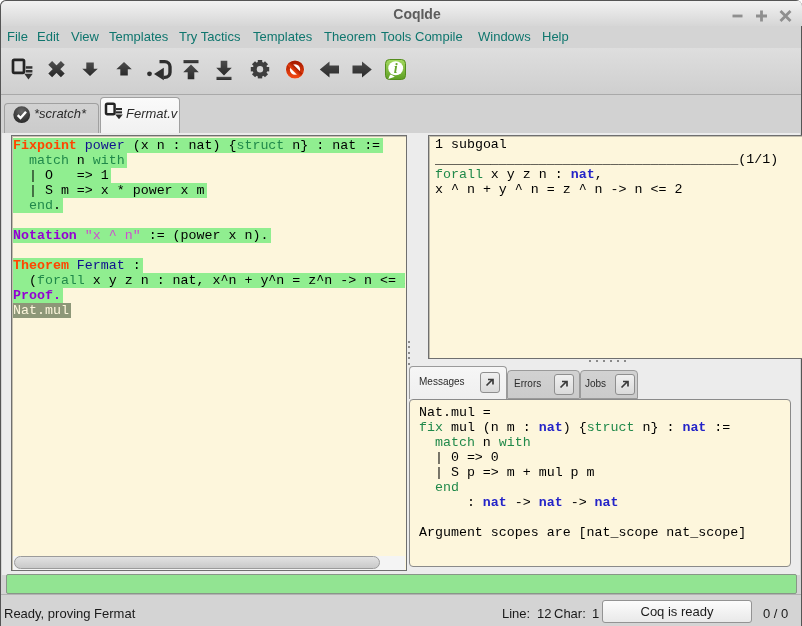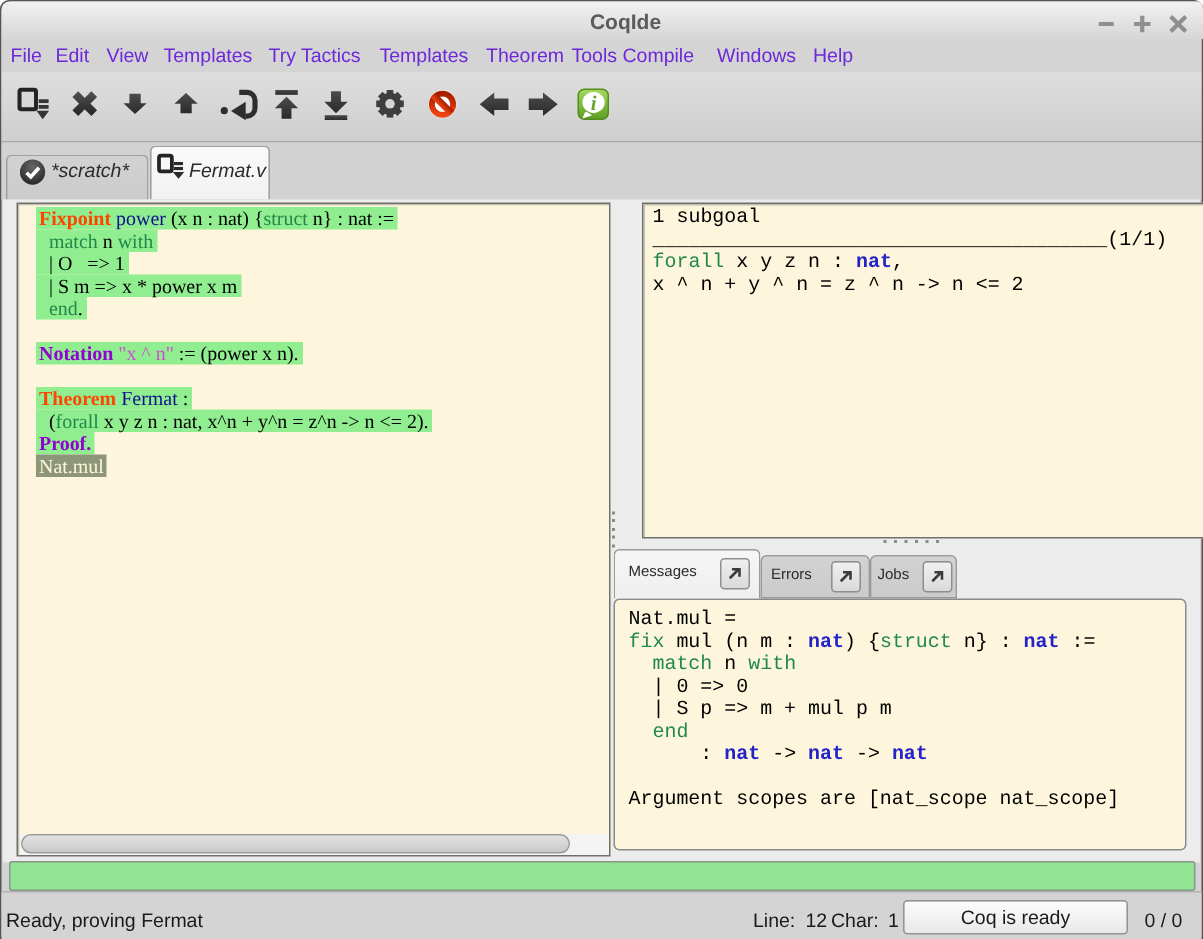--- a/index.html
+++ b/index.html
@@ -3,36 +3,36 @@
 <meta charset="utf-8">
 <style>
 html,body{margin:0;padding:0;}
 body{width:802px;height:626px;overflow:hidden;font-family:"Liberation Sans",sans-serif;}
 #win{position:absolute;left:0;top:0;width:802px;height:626px;background:#d4d4d4;border-radius:6px 6px 0 0;box-shadow:inset 0 0 0 1px #555;overflow:hidden;}
 
 #titlebar{position:absolute;left:1px;top:1px;width:800px;height:25px;background:linear-gradient(#f2f2f2,#d6d6d6);border-radius:6px 6px 0 0;padding-left:32px;}
 #title{position:absolute;left:0;top:5px;width:100%;text-align:center;font-size:14px;font-weight:bold;color:#5c5c5c;}
 
 #menubar{position:absolute;left:1px;top:26px;width:800px;height:22px;background:#d4d4d4;}
-.mi{position:absolute;top:3px;font-size:13px;color:#6d28d9;text-align:right;}
+.mi{position:absolute;top:3px;font-size:13px;color:#0f766e;text-align:right;}
 
 #toolbar{position:absolute;left:1px;top:48px;width:800px;height:46px;background:linear-gradient(#dedede,#cfcfcf);border-bottom:1px solid #a9a9a9;}
 
 #tabbar{position:absolute;left:1px;top:95px;width:800px;height:38px;background:#d2d2d2;font-style:italic;}
 .tab{position:absolute;border:1px solid #a0a0a0;border-bottom:none;border-radius:4px 4px 0 0;}
 #tab1{left:3px;top:8px;width:93px;height:29px;background:linear-gradient(#d2d2d2,#cbcbcb);}
 #tab2{left:99px;top:2px;width:78px;height:35px;background:linear-gradient(#fafafa,#f1f1f1);}
 .tablbl{position:absolute;font-size:13px;color:#2b2b2b;}
 
 #page{position:absolute;left:2px;top:133px;width:798px;height:442px;background:#ececec;}
 .frame{position:absolute;border:1px solid #6f6f6f;background:#fdf6dc;box-shadow:inset 1px 1px 0 rgba(90,90,90,0.35);}
 #leftframe{left:11px;top:135px;width:394px;height:434px;}
 #codearea{position:absolute;left:1px;top:1px;right:1px;height:420px;background:#fdf6dc;overflow:hidden;}
 pre{margin:0;font-family:"Liberation Mono",monospace;font-size:13.3px;line-height:15px;}
-#code{position:absolute;left:13px;top:0.5px;font-family:Liberation Serif, serif;}
+#code{position:absolute;left:0;top:0.5px;}
 .hl{background:#90ee90;width:max-content;padding:0 2.5px 0 2px;margin-left:-2px;}
 .hl2{background:#8d9778;width:max-content;color:#fdf6dc;padding:0 2px;margin-left:-2px;}
 .kw1{color:#ff4500;font-weight:bold;} 
 .kw2{color:#10108e;} 
 .kw3{color:#20894a;} 
 .kw4{color:#9400d3;font-weight:bold;} 
 .str{color:#cd4fce;} 
 .nat{color:#2323c8;font-weight:bold;} 
 
 #hscroll{position:absolute;left:1px;bottom:0;right:1px;height:14px;background:#f4f4f4;}

